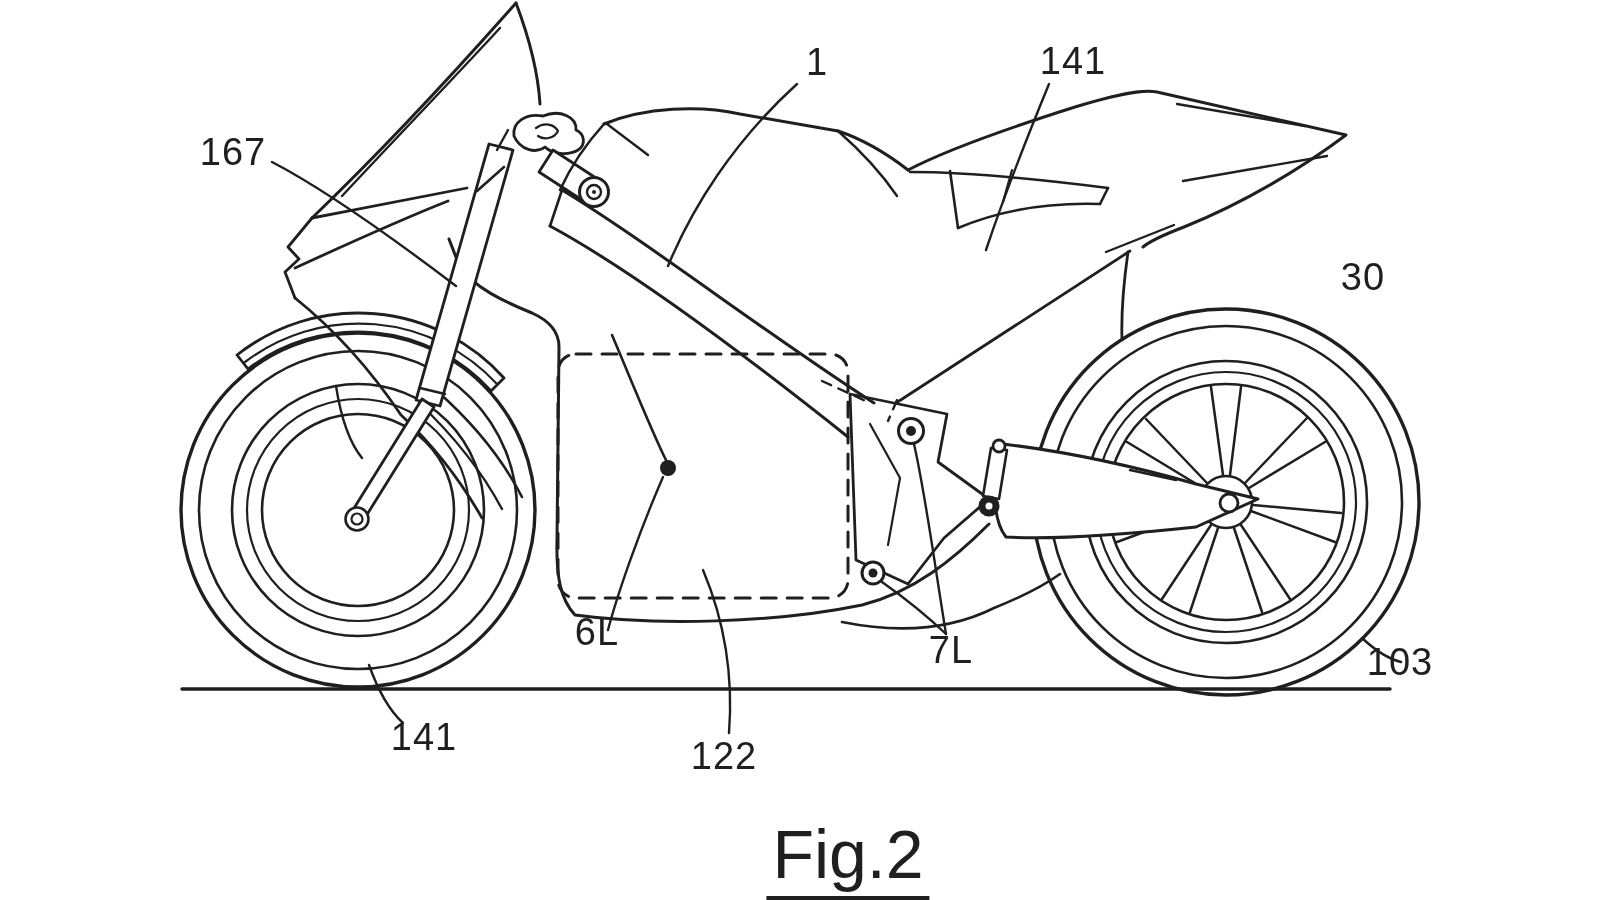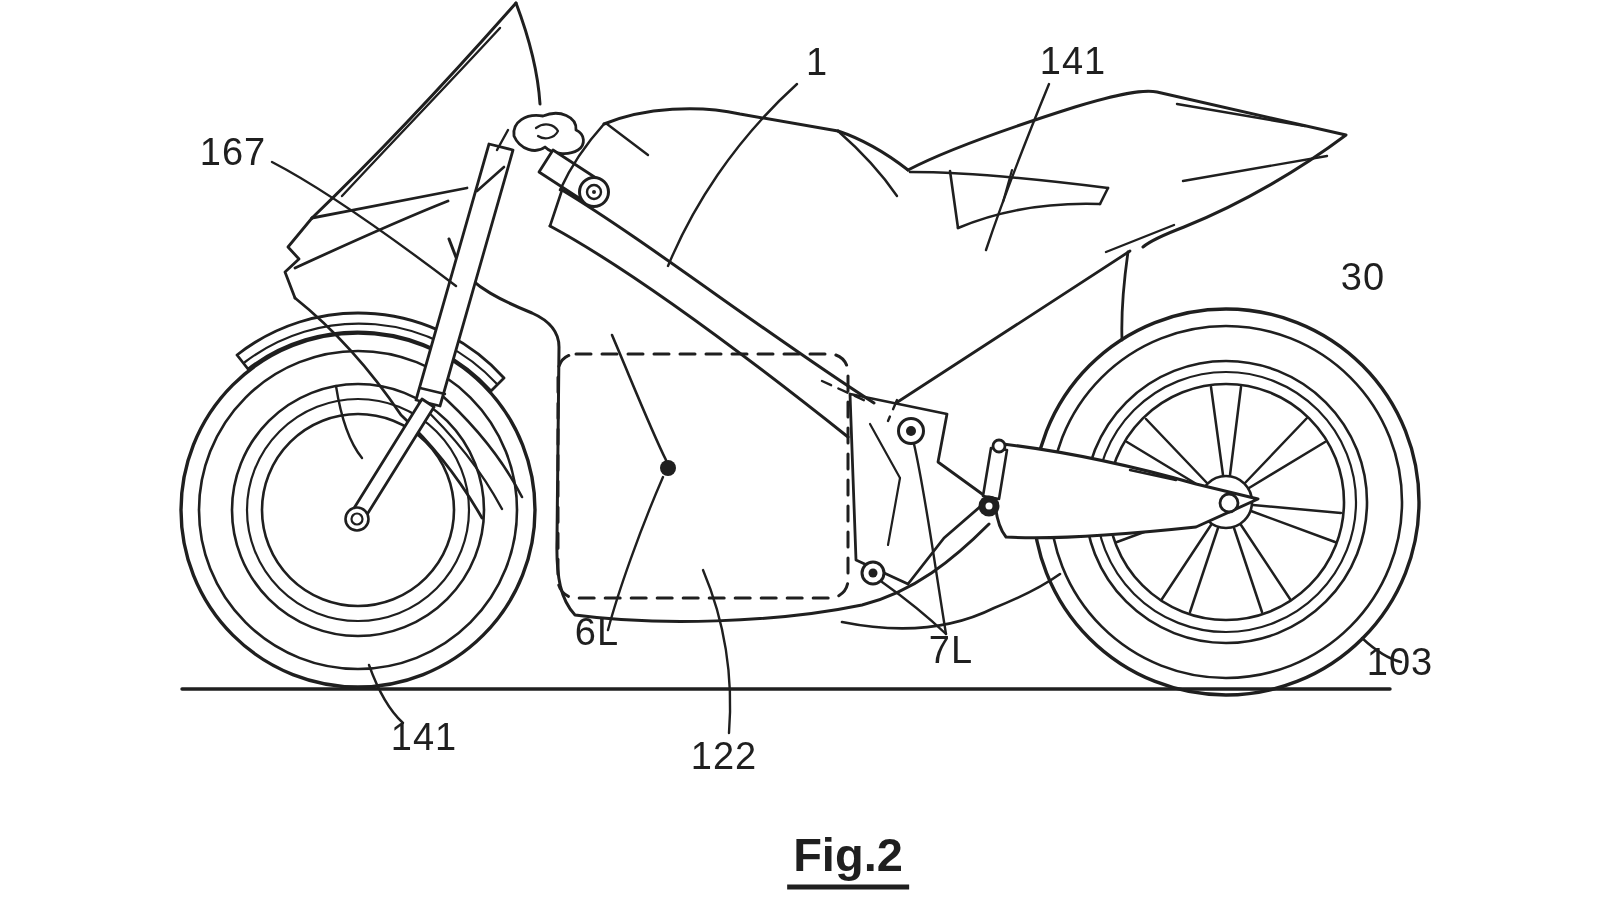--- a/index.html
+++ b/index.html
@@ -16,21 +16,21 @@
   .bfill{fill:var(--ink,#1f1f1f);stroke:none;}
   .dash{stroke-dasharray:15 11;}
   .dash2{stroke-dasharray:10 8;}
   .ref-label{
     position:absolute;transform:translate(-50%,-50%);
     font-size:38px;color:var(--ink,#1f1f1f);
     letter-spacing:1px;white-space:nowrap;user-select:none;
   }
   .fig-caption{
     position:absolute;left:848px;top:858px;transform:translate(-50%,-50%);
-    font-size:47px;font-weight:bold;color:var(--ink,#1f1f1f);
+    font-size:68px;font-weight:normal;color:var(--ink,#1f1f1f);
     border-bottom:5px solid var(--ink,#1f1f1f);padding:0 6px 3px 6px;
     user-select:none;
   }
 </style>
 </head>
 <body>
 
 <div class="stage">
 
   <svg width="1600" height="900" viewBox="0 0 1600 900">

